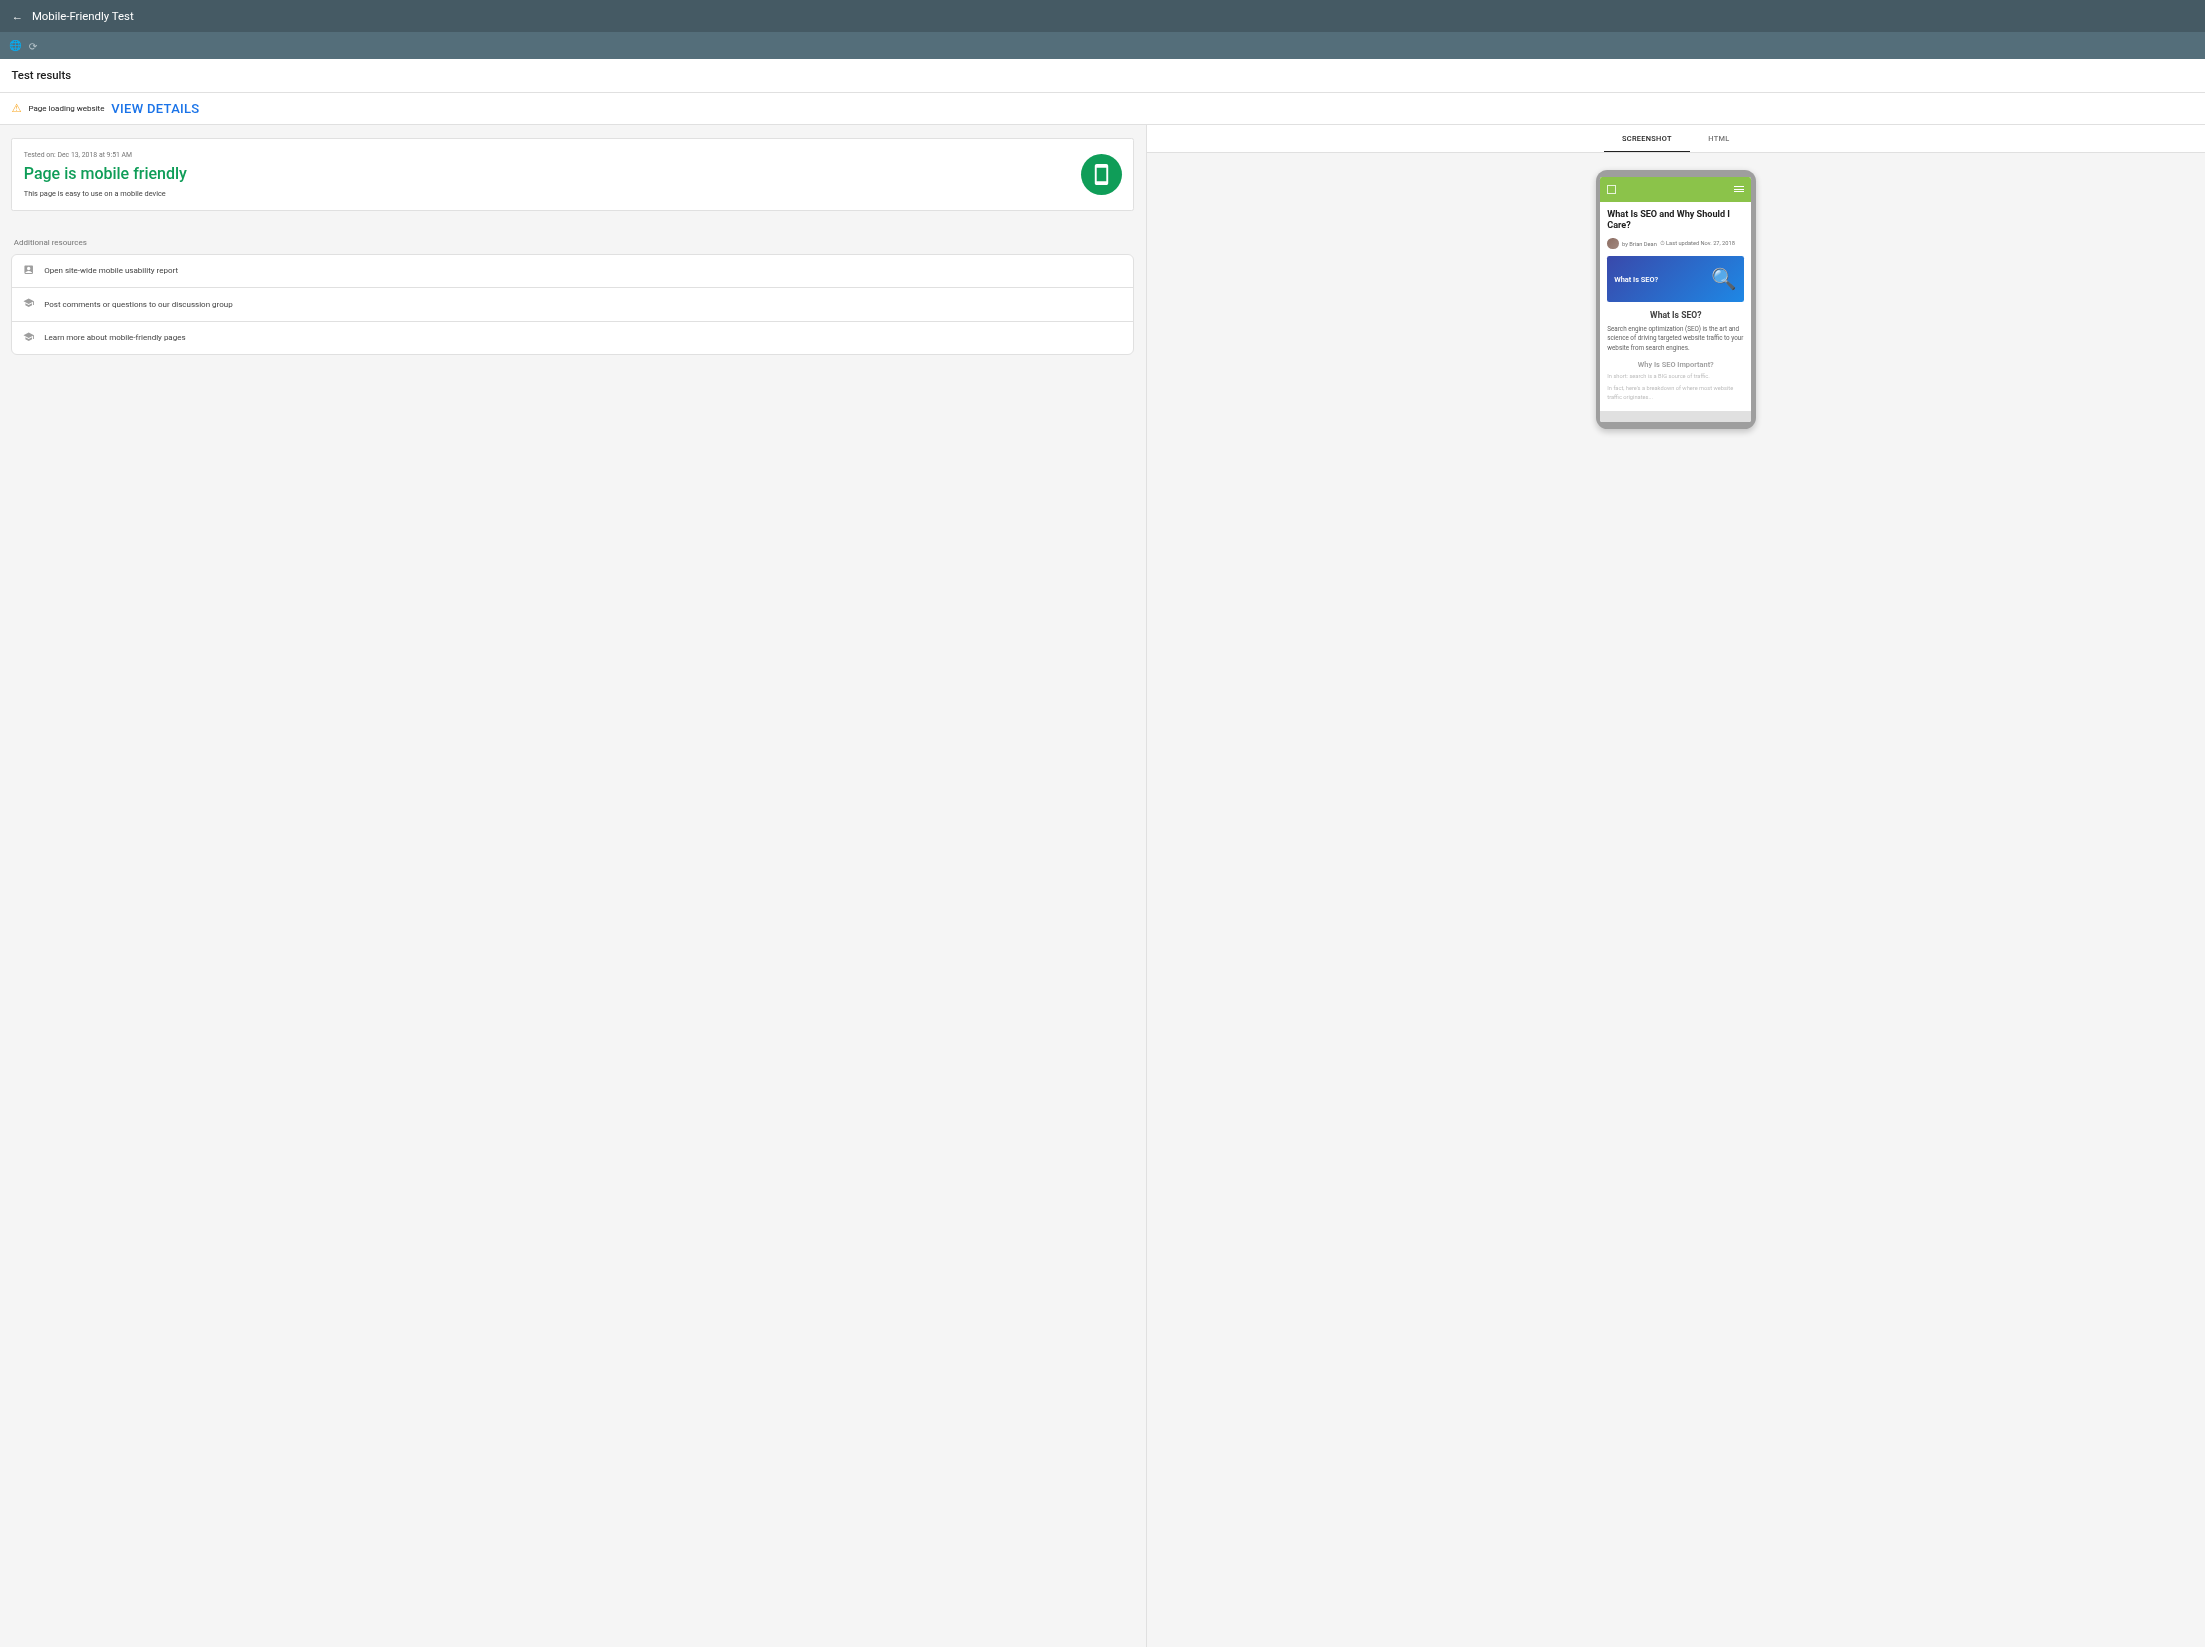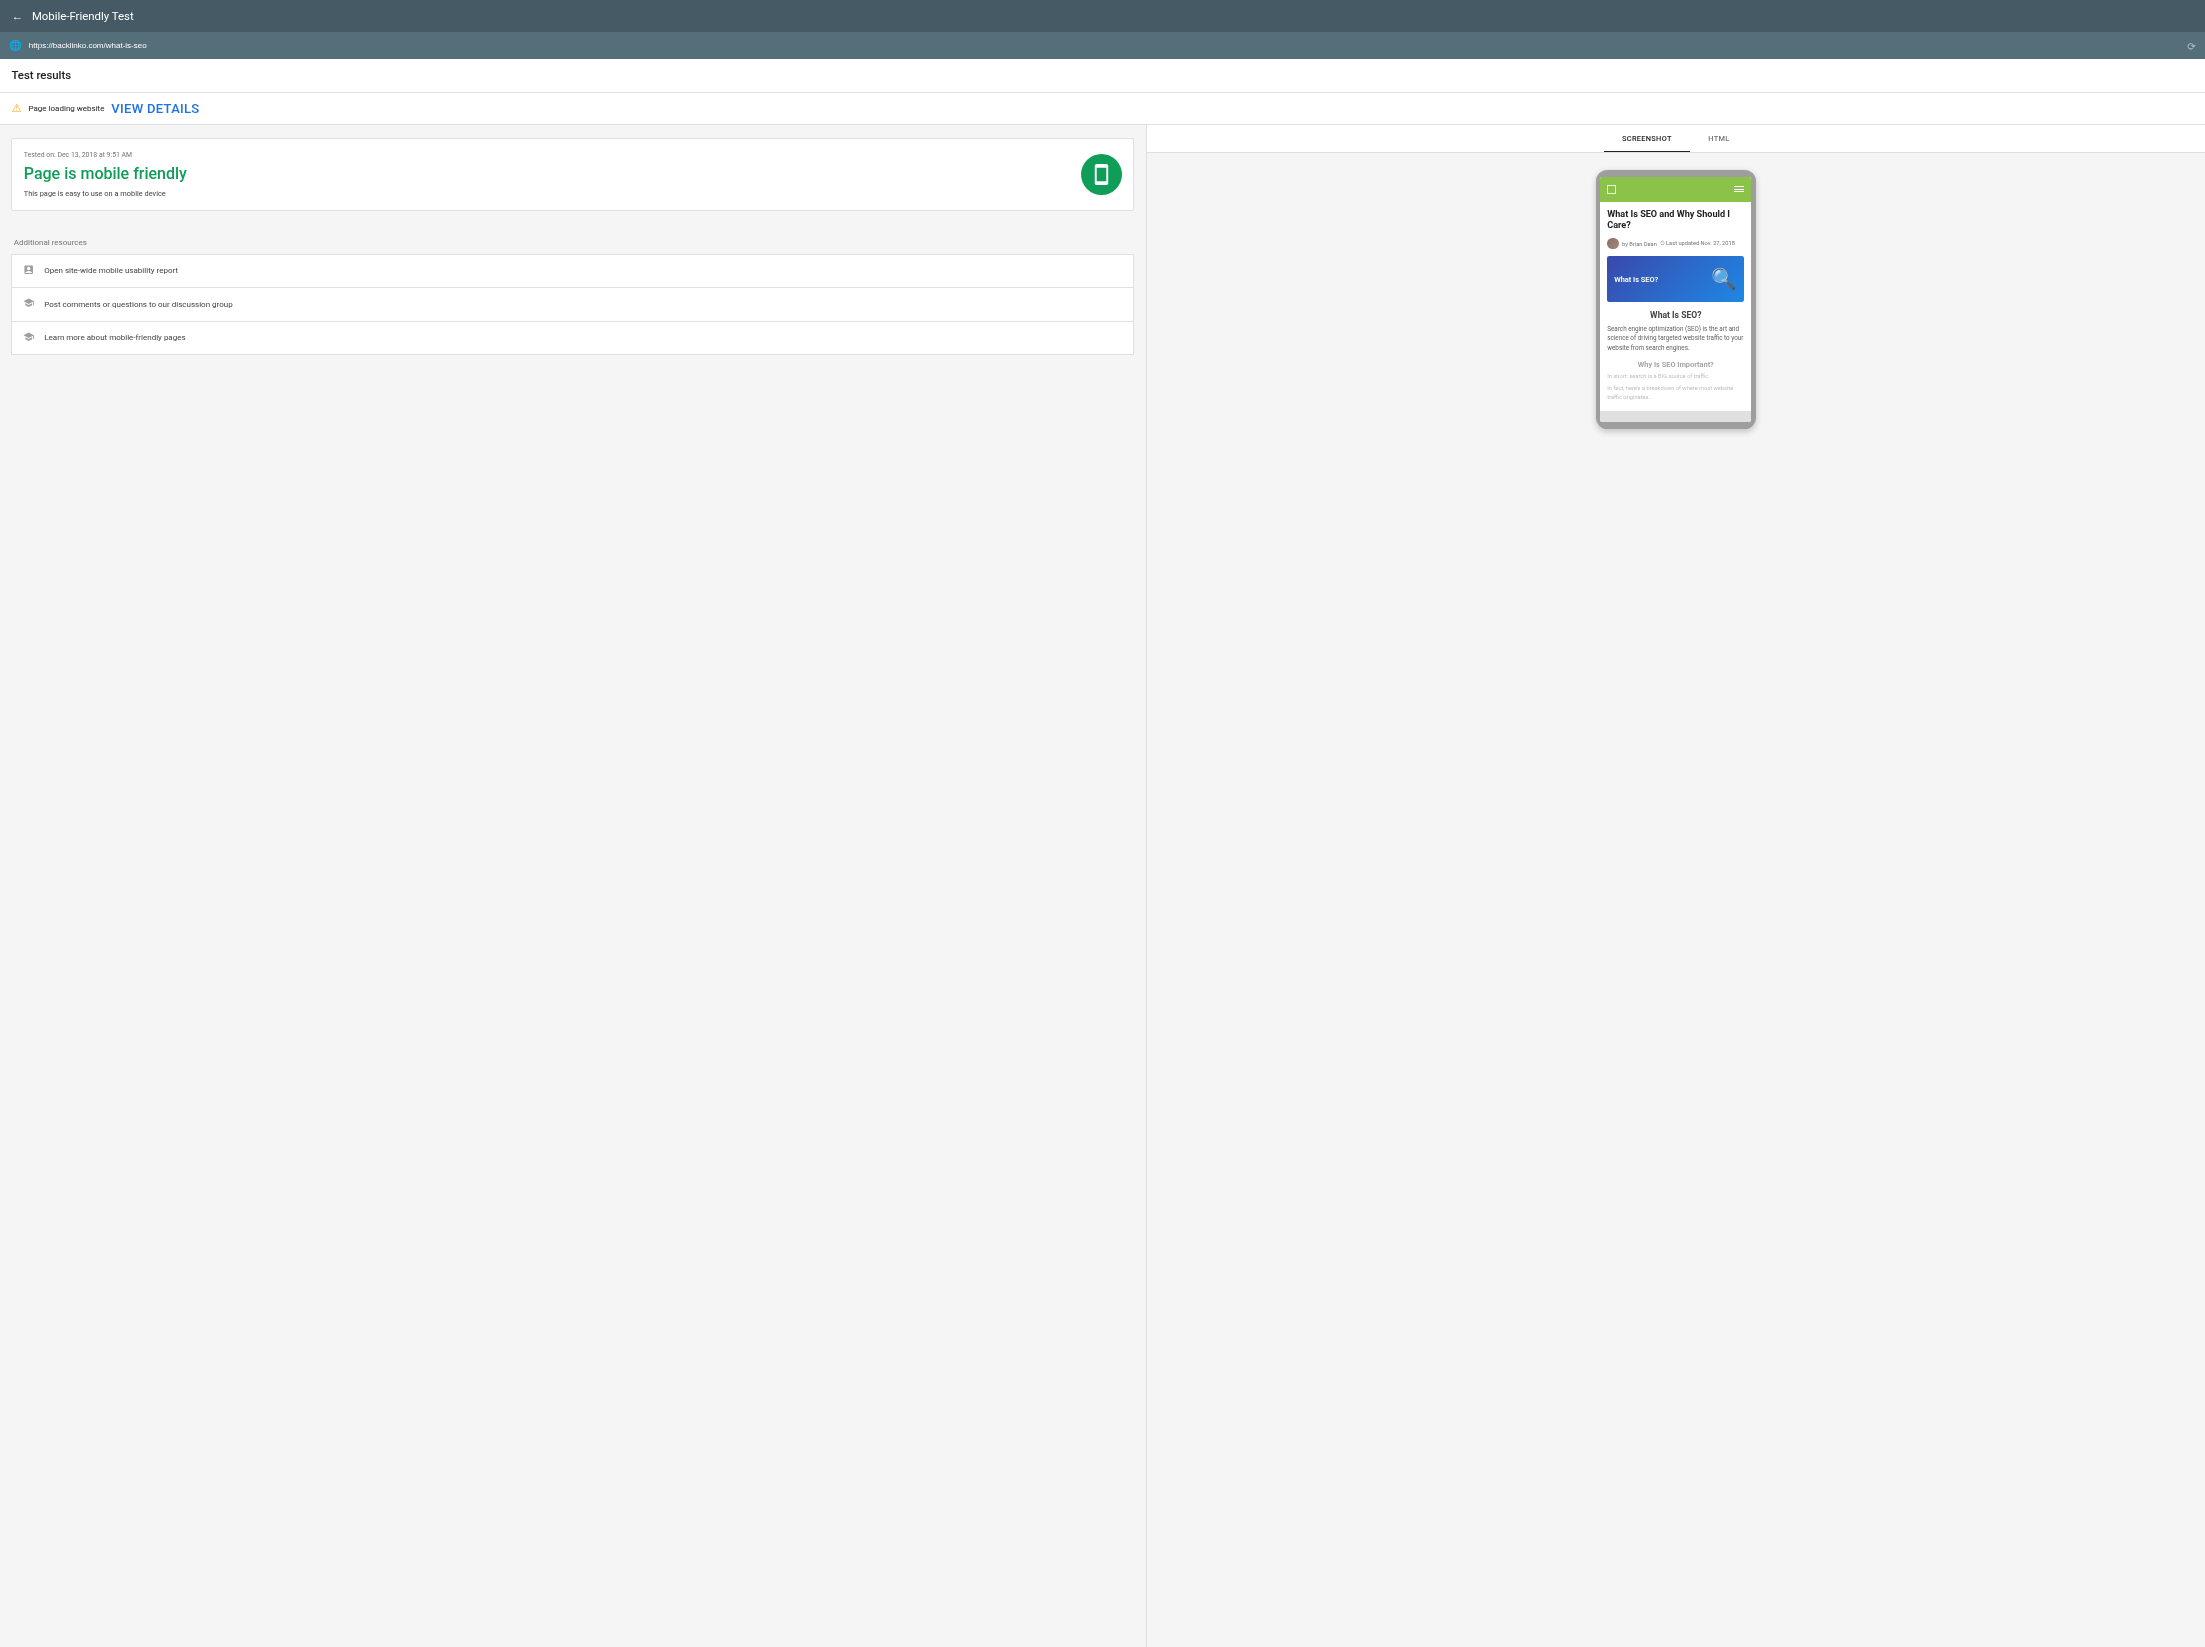--- a/index.html
+++ b/index.html
@@ -159,21 +159,21 @@
     
     .additional-resources-title {
       font-size: 8px;
       color: #757575;
       margin-bottom: 6.9px;
       padding-left: 2.3px;
     }
     .resources-card {
       background: white;
       border: 0.6px solid #e0e0e0;
-      border-radius: 0;
+      border-radius: 6px;
       overflow: hidden;
     }
     .resource-item {
       display: flex;
       align-items: center;
       padding: 9.1px 9.1px;
       border-bottom: 0.6px solid #e0e0e0;
       cursor: pointer;
     }
     .resource-item:last-child {
@@ -358,21 +358,20 @@
 </head>
 <body>
 
 <div class="header">
   <button class="header-back">←</button>
   <span class="header-title">Mobile-Friendly Test</span>
 </div>
 
 <div class="url-bar">
   <span class="url-globe">🌐</span>
-  <input class="url-input" type="text" value="https://backlinko.com/what-is-seo" style="">
   <button class="url-refresh">⟳</button>
 </div>
 
 <div class="test-results-label">
   <span>Test results</span>
 </div>
 
 <div class="warning-bar">
   <span class="warning-icon">⚠</span>
   <span class="warning-text">Page loading website</span>

